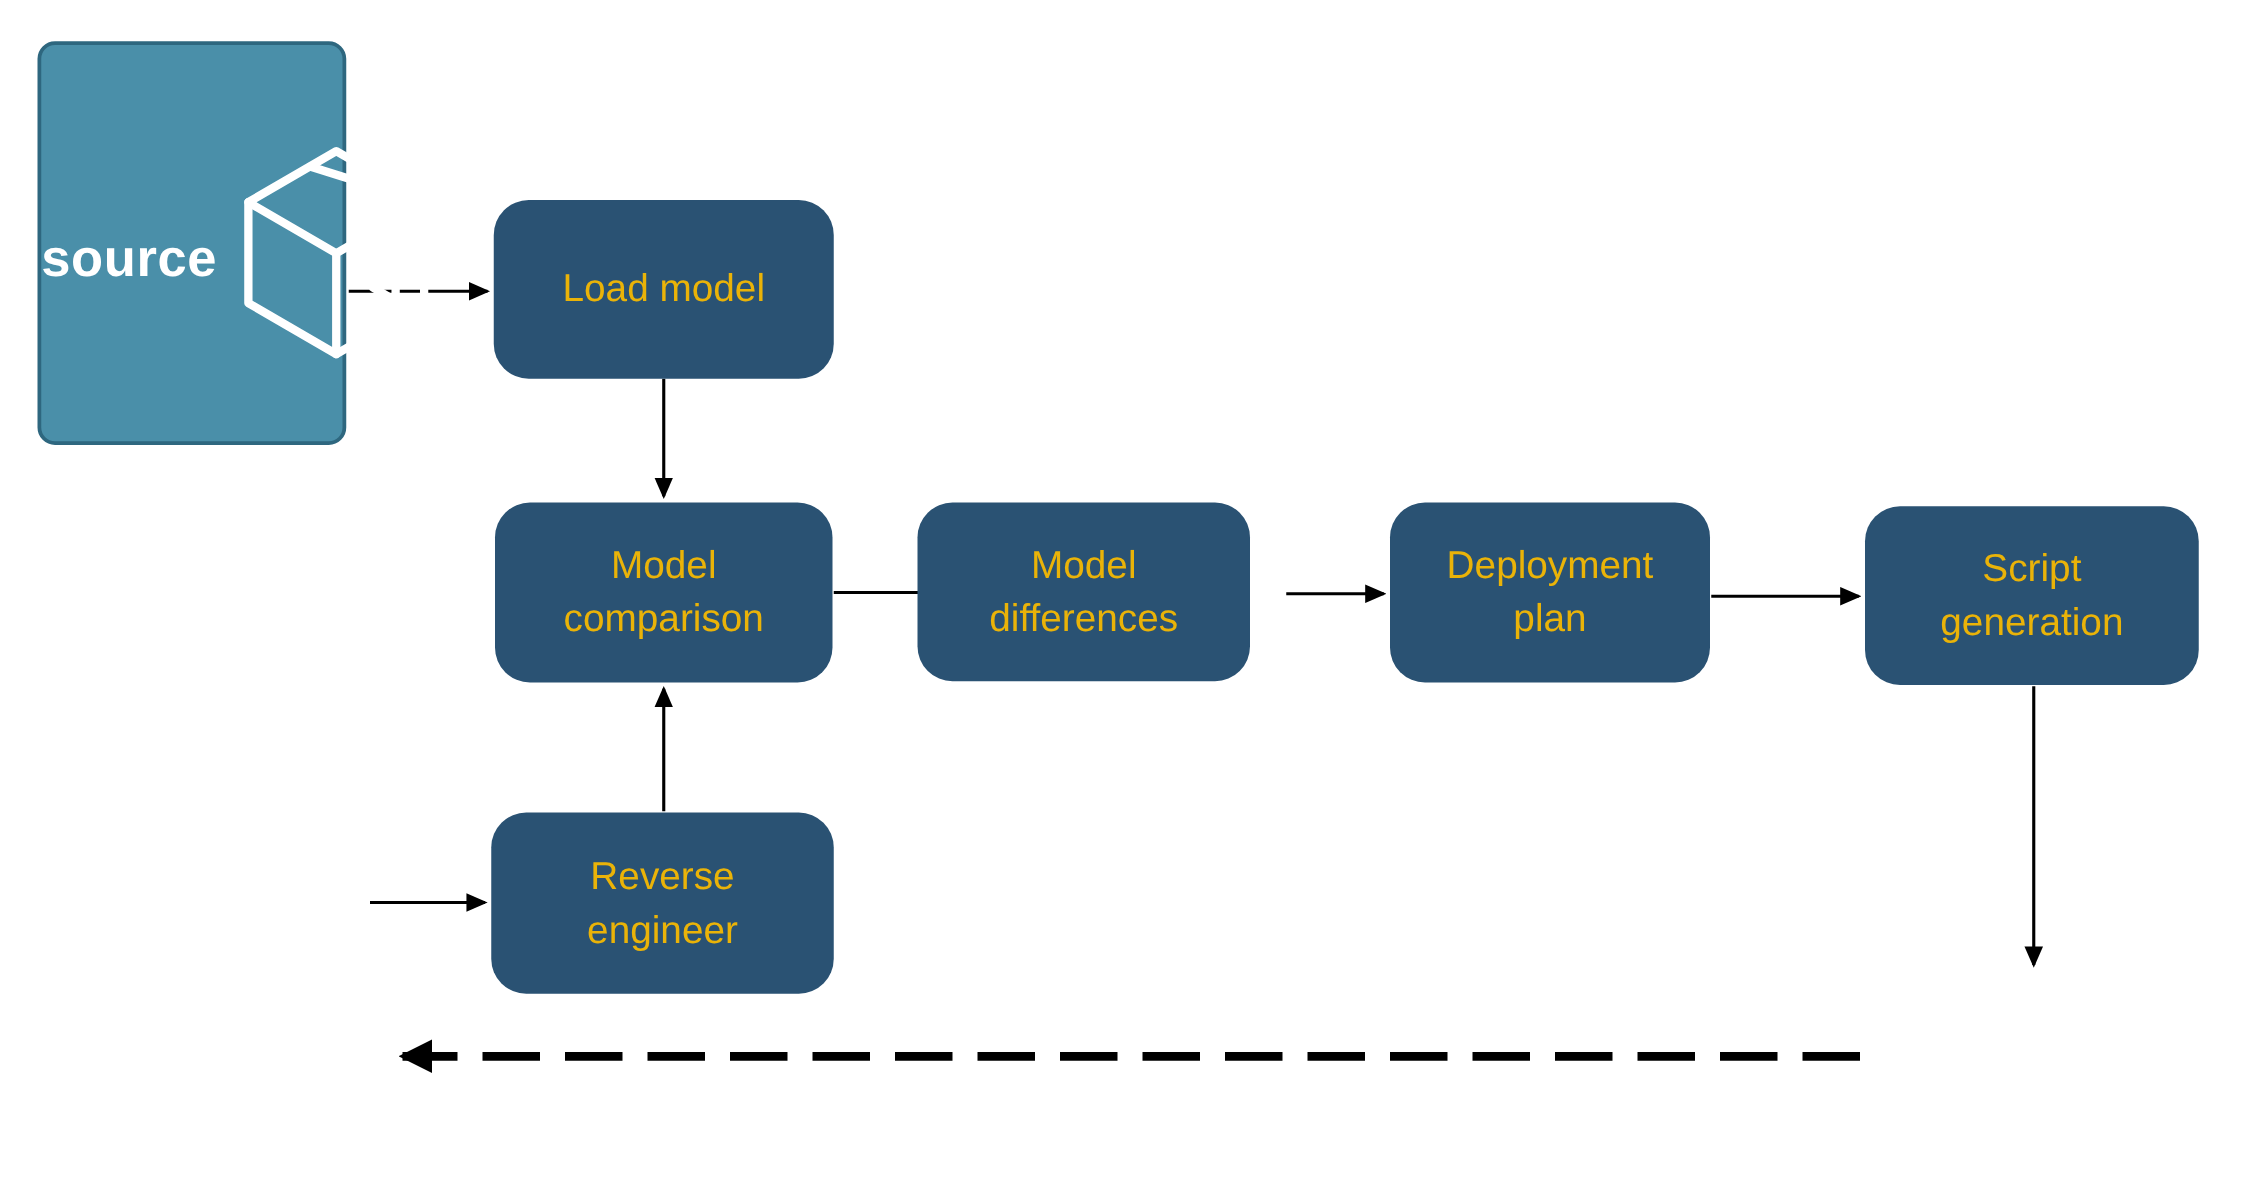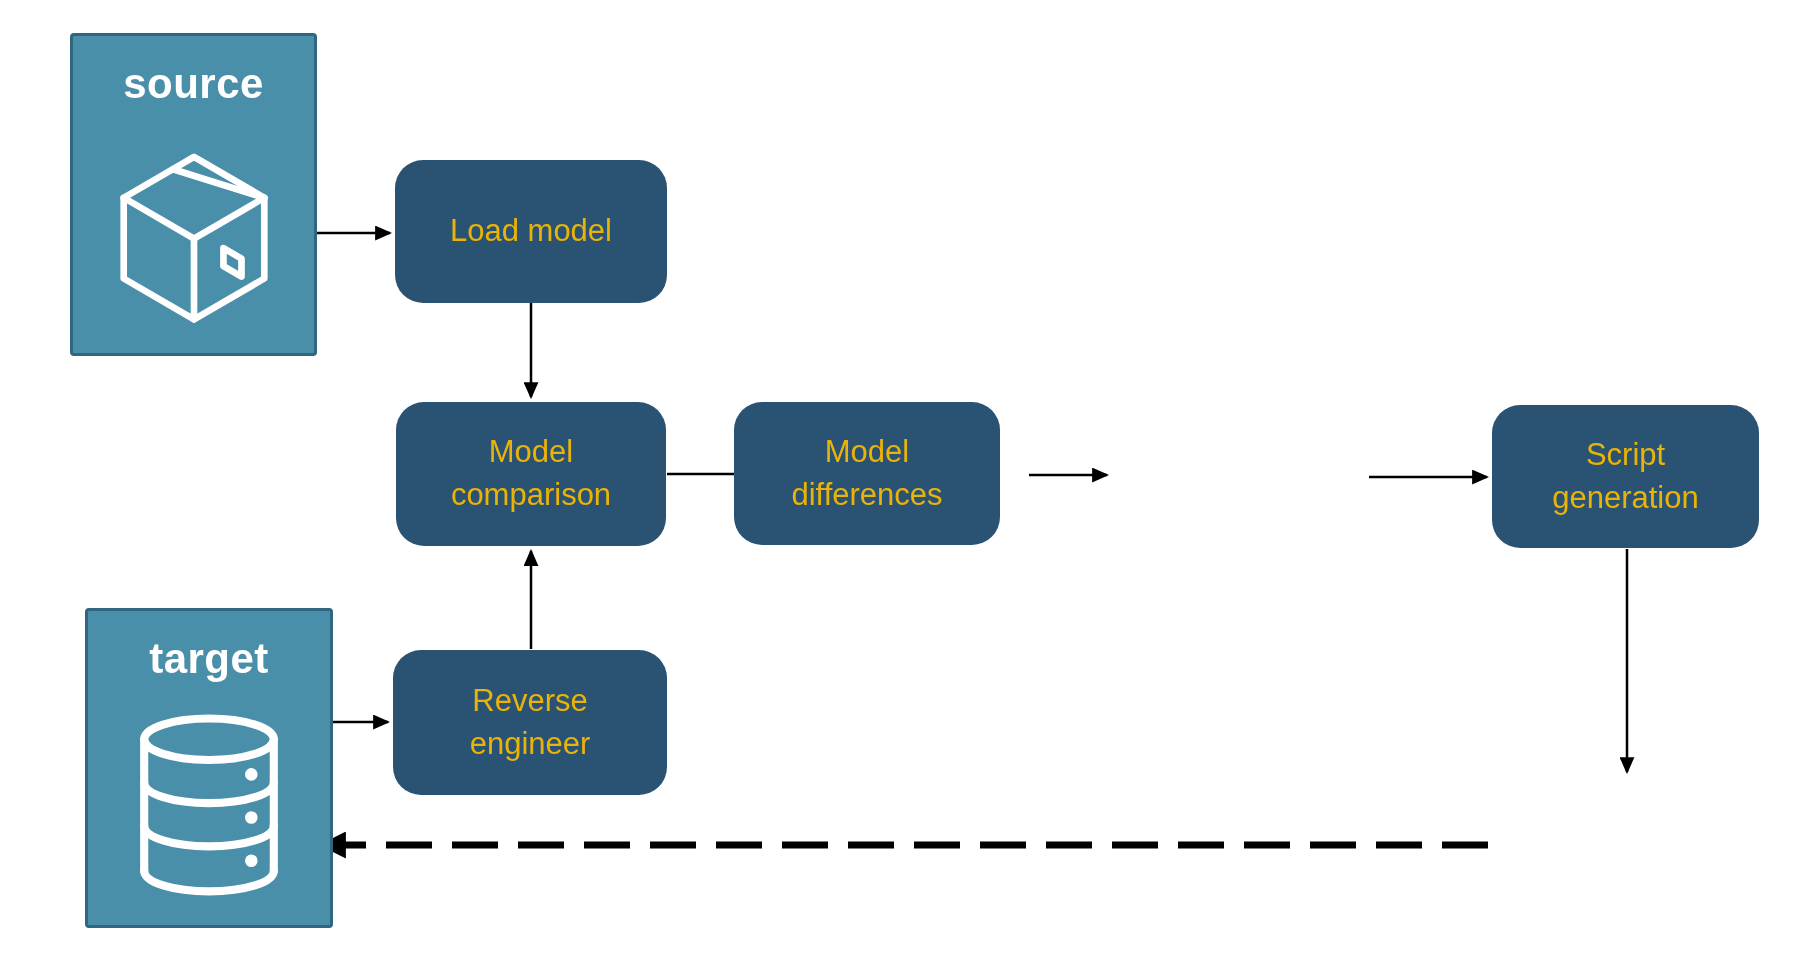--- a/index.html
+++ b/index.html
@@ -33,26 +33,24 @@
     color: #eab308;
     font-size: 31px;
     line-height: 1.38;
     padding: 12px 28px;
     box-sizing: border-box;
   }
   .entity-node {
     position: absolute;
     background: #4A8FA9;
     border: 3px solid #2E677F;
-    border-radius: 4px;
+    border-radius: 14px;
     box-sizing: border-box;
     display: flex;
-    flex-direction: column;
     align-items: center;
-    margin-left: 40px;
   }
   .entity-label {
     margin-top: 24px;
     color: #ffffff;
     font-size: 42px;
     font-weight: 700;
     letter-spacing: 0.5px;
   }
   .entity-icon {
     flex: 1;
@@ -103,46 +101,27 @@
       <svg width="190" height="190" viewBox="0 0 200 200" xmlns="http://www.w3.org/2000/svg" fill="none" stroke="#ffffff" stroke-width="7" stroke-linejoin="round" stroke-linecap="round">
         <path d="M100,22 L174,65 L100,108 L26,65 Z"></path>
         <path d="M26,65 L26,150 L100,193 L100,108"></path>
         <path d="M174,65 L174,150 L100,193"></path>
         <path d="M78,35 L174,65"></path>
         <path d="M131,118 L150,129 L150,148 L131,137 Z"></path>
       </svg>
     </div>
   </div>
 
-  <div class="entity-node" id="node-target">
-    <div class="entity-label">target</div>
-    <div class="entity-icon">
-      <svg width="180" height="205" viewBox="0 0 200 225" xmlns="http://www.w3.org/2000/svg">
-        <g fill="none" stroke="#ffffff" stroke-width="9" stroke-linecap="round">
-          <ellipse cx="100" cy="40" rx="72" ry="23"></ellipse>
-          <path d="M28,40 L28,186"></path>
-          <path d="M172,40 L172,186"></path>
-          <path d="M28,186 C28,199 60,209 100,209 C140,209 172,199 172,186"></path>
-          <path d="M28,88 C28,101 60,111 100,111 C140,111 172,101 172,88"></path>
-          <path d="M28,136 C28,149 60,159 100,159 C140,159 172,149 172,136"></path>
-        </g>
-        <g fill="#ffffff" stroke="none">
-          <circle cx="147" cy="79" r="7"></circle>
-          <circle cx="147" cy="127" r="7"></circle>
-          <circle cx="147" cy="175" r="7"></circle>
-        </g>
-      </svg>
-    </div>
-  </div>
 
   <div class="process-node" id="node-load-model">Load model</div>
 
   <div class="process-node" id="node-model-comparison">Model comparison</div>
 
   <div class="process-node" id="node-model-differences">Model differences</div>
 
+  <div class="process-node" id="node-deployment-plan">Deployment plan</div>
 
   <div class="process-node" id="node-script-generation">Script generation</div>
 
   <div class="process-node" id="node-reverse-engineer">Reverse engineer</div>
 
 
 </div>
 
 </body></html>

